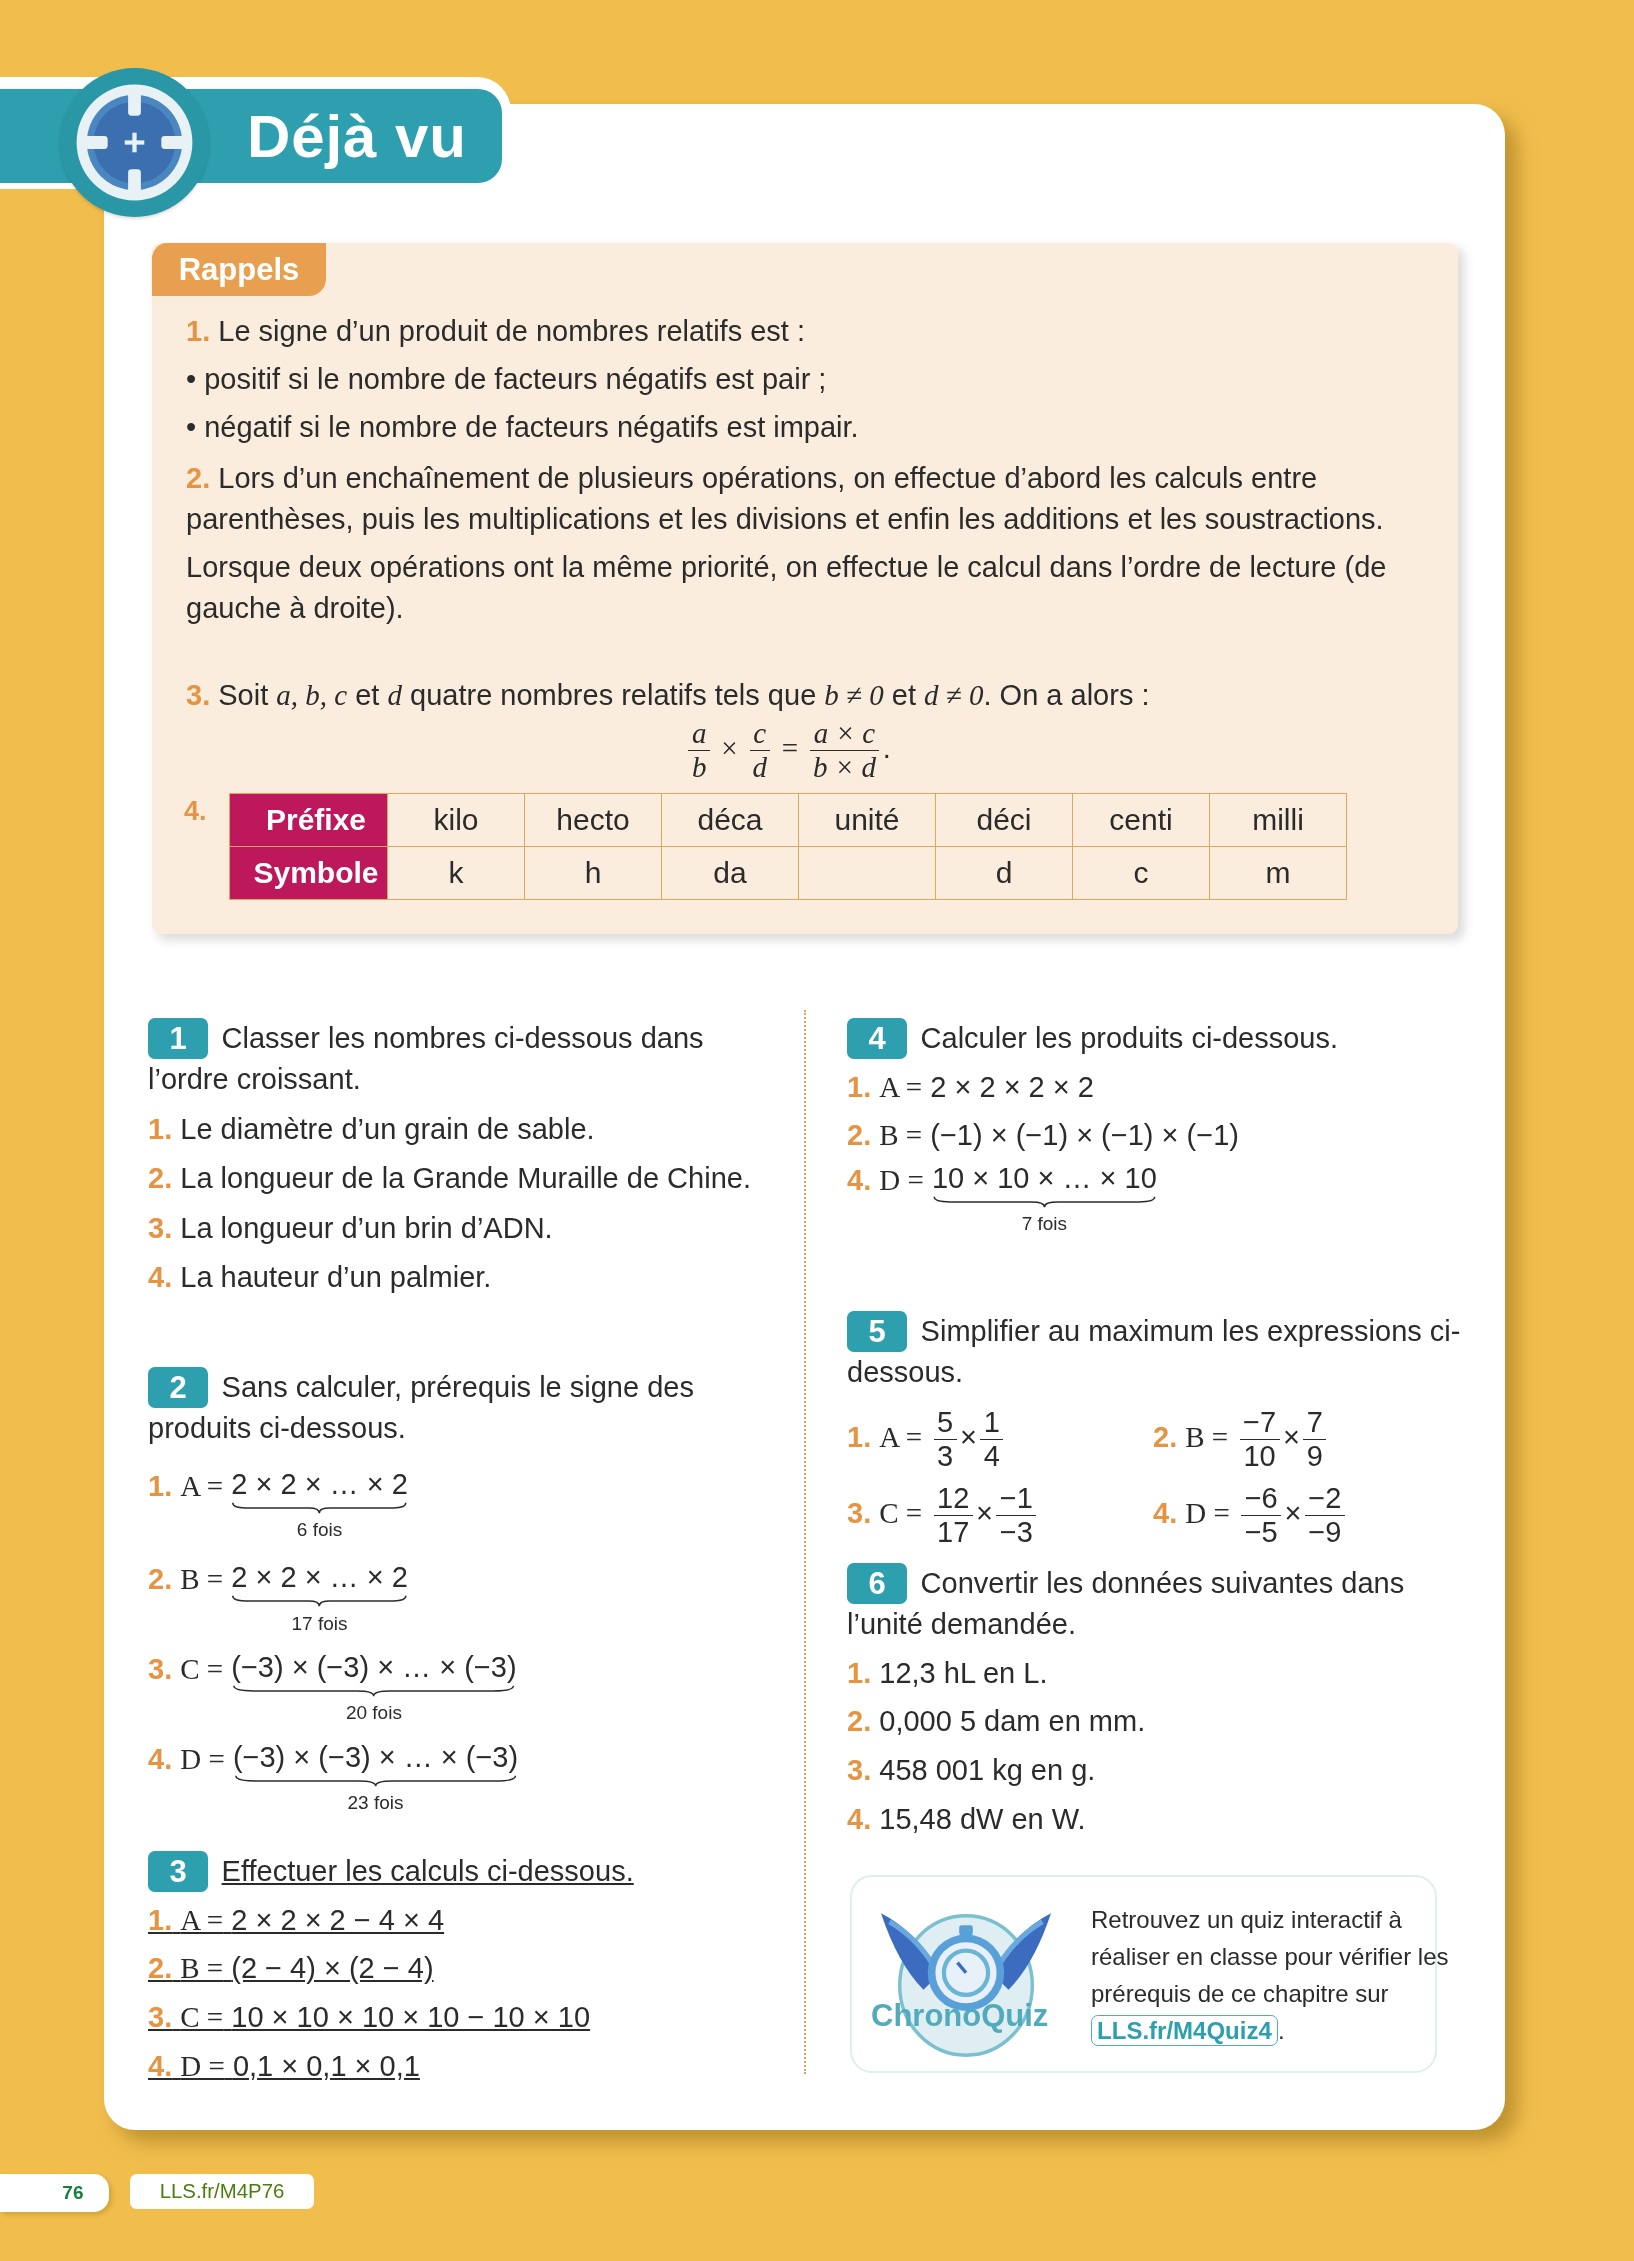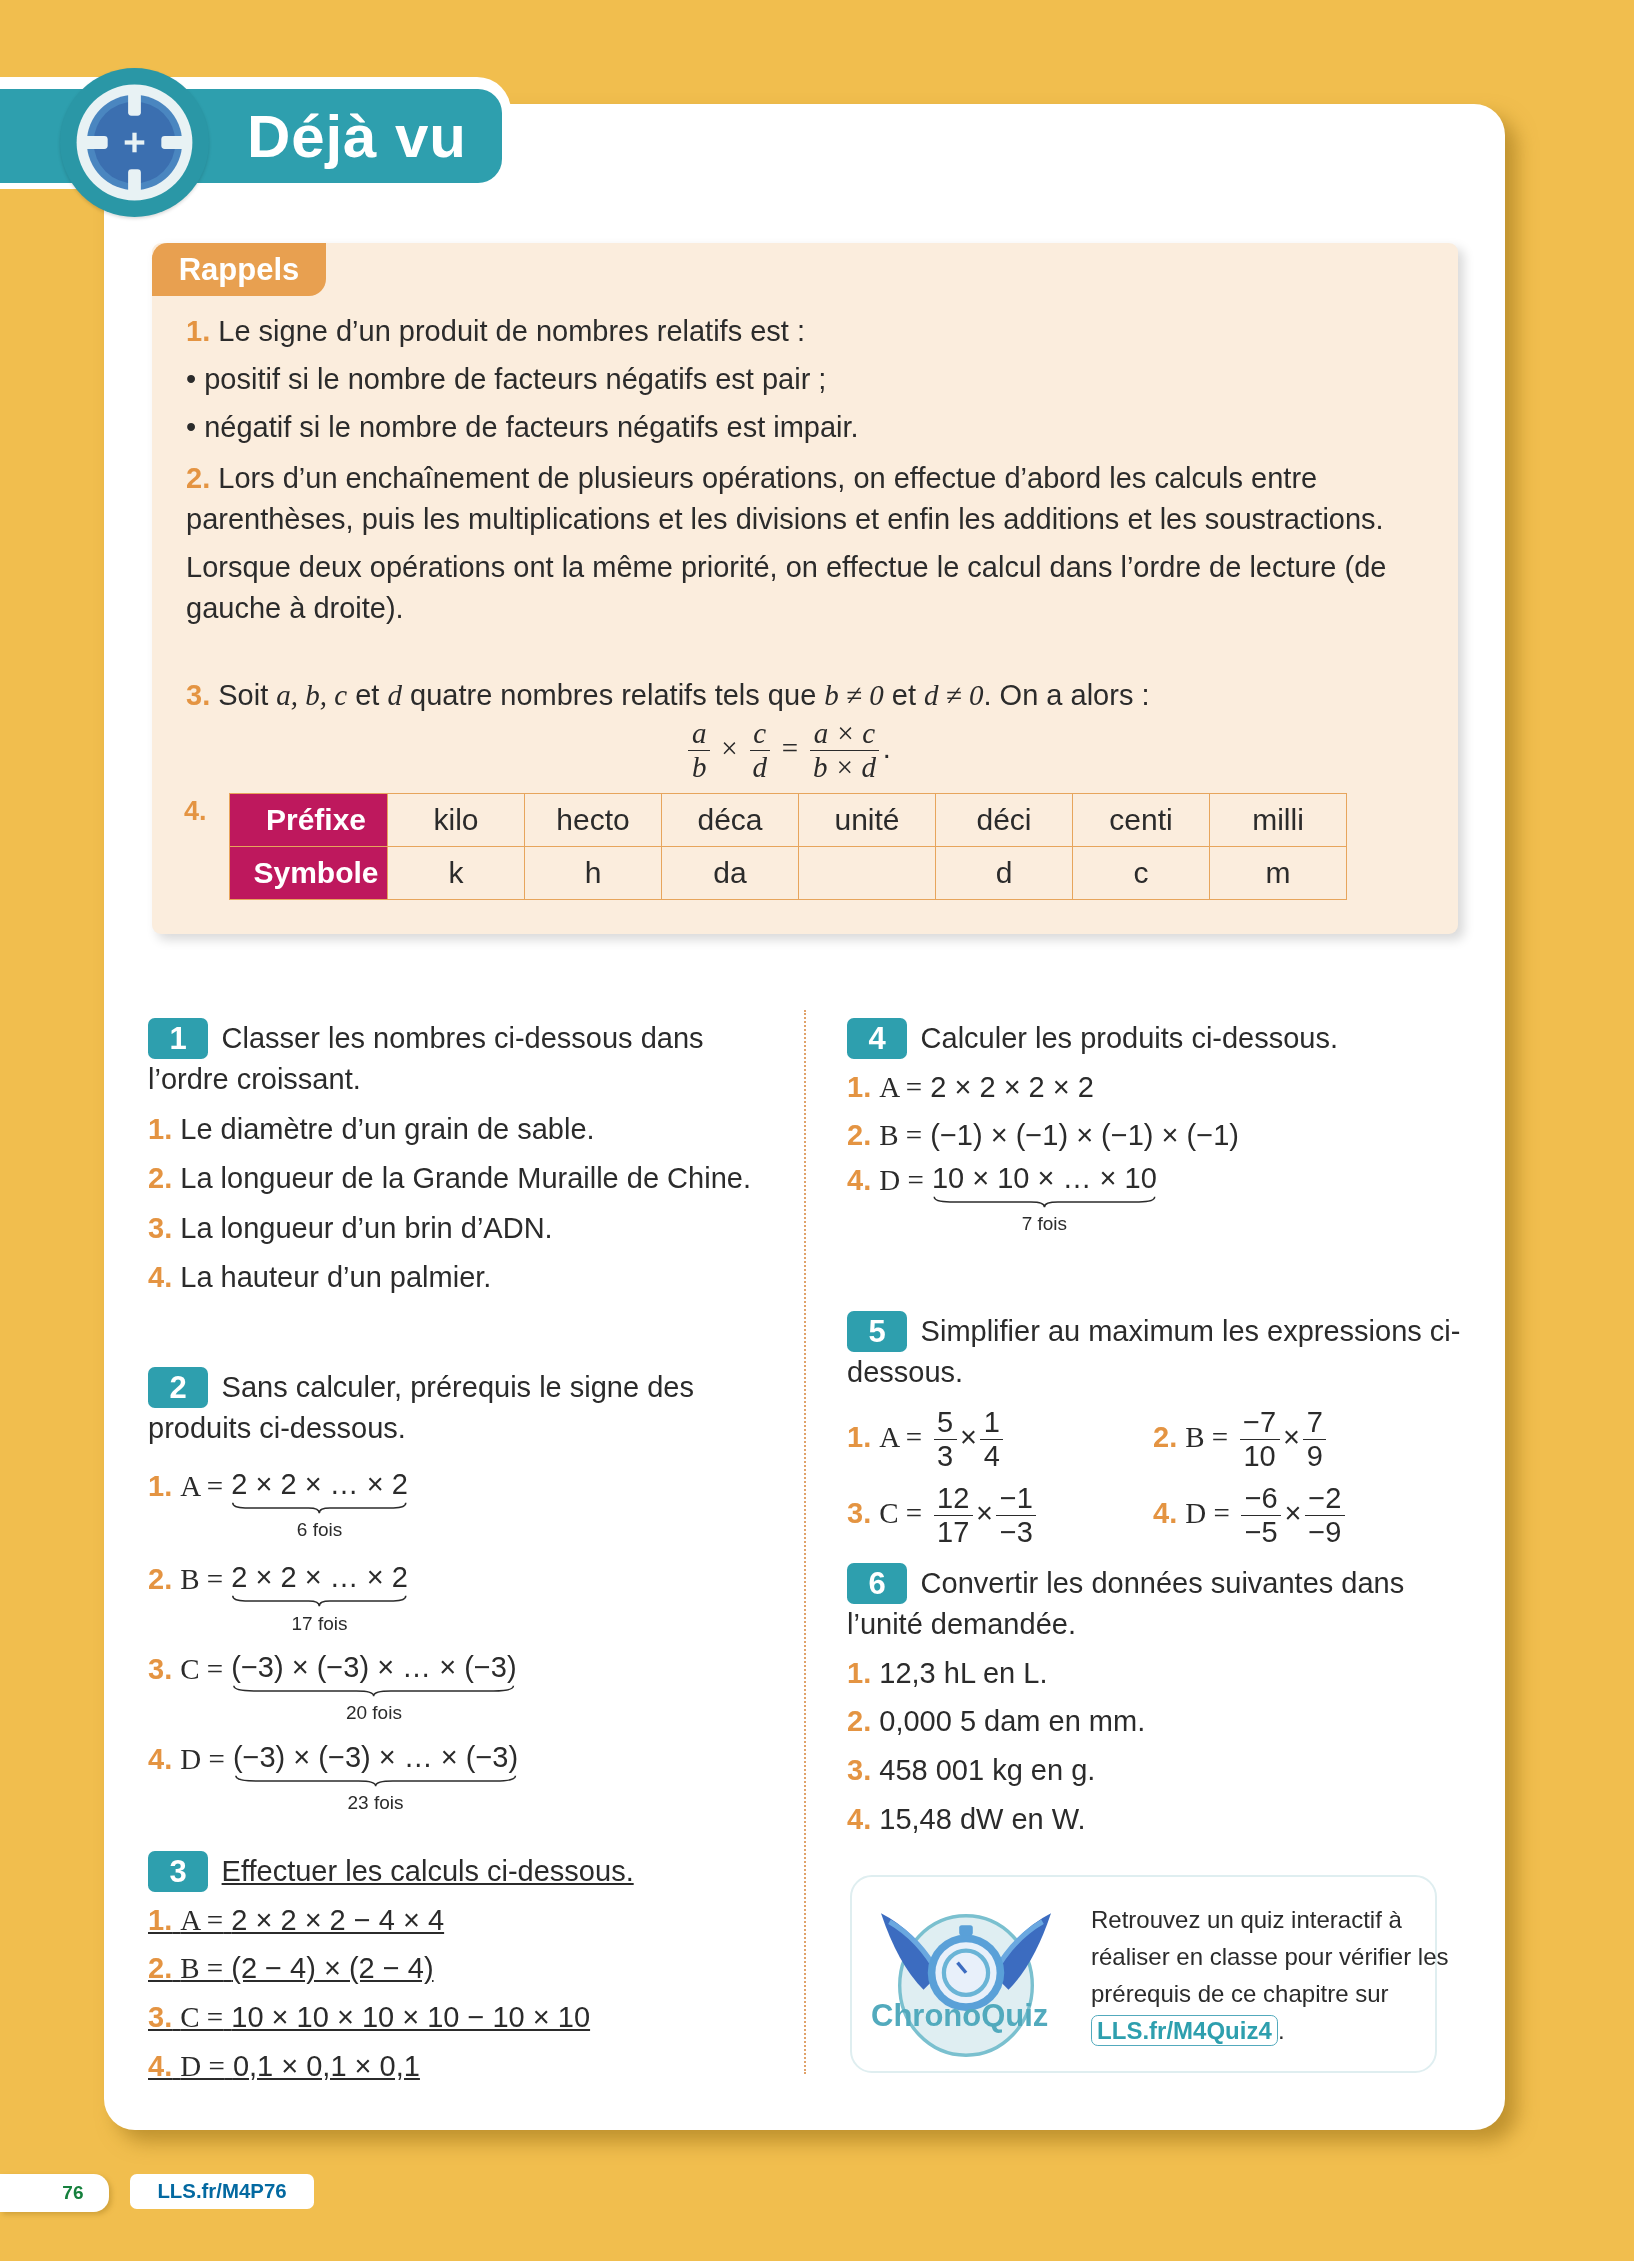--- a/index.html
+++ b/index.html
@@ -143,21 +143,21 @@
     width: 109px; height: 38px;
     background: #ffffff; border-radius: 0 15.3px 15.3px 0;
     color: #15803d; font-weight: bold; font-size: 19px;
     display: flex; align-items: center; justify-content: flex-end; padding-right: 25.5px;
     box-shadow: 2.6px 2.6px 5.1px rgba(150,110,20,0.35);
   }
   .page-link {
     position: absolute; left: 130px; top: 2174px;
     width: 184px; height: 35px;
     background: #ffffff; border-radius: 6.8px;
-    color: #0369a1; font-weight: bold; font-size: 20.4px;
+    color: #4d7c0f; font-weight: normal; font-size: 20.4px;
     display: flex; align-items: center; justify-content: center;
   }
 </style>
 </head>
 <body>
 
 <div class="page-card"></div>
 
 <div class="banner-white"></div>
 <div class="banner">

